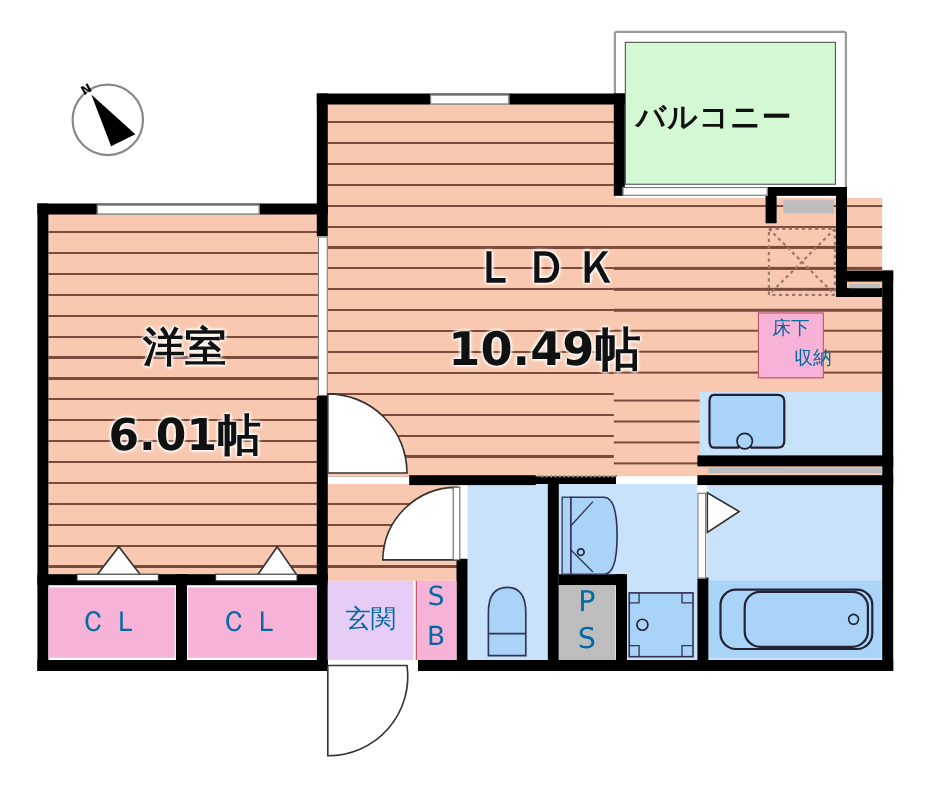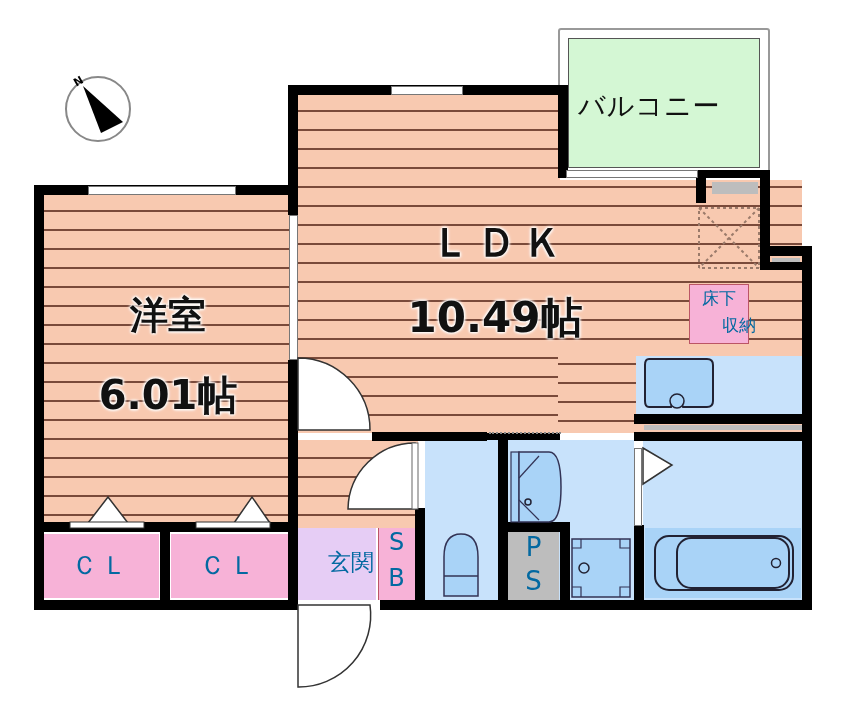--- a/index.html
+++ b/index.html
@@ -20,21 +20,21 @@
 <body>
 
 <div class="abs" style="left:63px;top:74px;width:70px;height:70px;">
   <svg width="70" height="70" viewBox="0 0 70 70" style="left:0;top:0;">
     <circle cx="35" cy="35" r="32" fill="#fff" stroke="#888" stroke-width="2"></circle>
     <polygon points="20,12 60,48 38,59" fill="#000"></polygon>
   </svg>
   <div class="abs" style="left:11px;top:1px;font-size:11px;font-weight:bold;transform:rotate(-30deg);">N</div>
 </div>
 
-<div class="abs" style="left:558px;top:28px;width:212px;height:150px;background:#fff;border:2px solid #999;border-radius:3px;box-sizing:border-box;">
+<div class="abs" style="left:558px;top:28px;width:212px;height:150px;background:#fff;border:2px solid #999;border-radius:3px;box-sizing:border-box;font-weight:bold;">
   <div class="abs" style="left:8px;top:8px;right:8px;bottom:8px;background:#d4f7d4;border:1px solid #555;"></div>
   <div class="abs" style="left:18px;top:58px;font-size:27px;color:#111;letter-spacing:1px;">バルコニー</div>
 </div>
 
 <div class="floor-wood" style="left:298px;top:93px;width:262px;height:340px;"></div>
 <div class="floor-wood" style="left:558px;top:180px;width:244px;height:253px;background-position:0 -87px;"></div>
 
 <div class="floor-wood" style="left:44px;top:193px;width:248px;height:330px;"></div>
 
 <div class="floor-wood" style="left:298px;top:440px;width:120px;height:88px;"></div>
@@ -112,21 +112,21 @@
   <polygon points="0,0 29,17 0,36" fill="#fff" stroke="#333" stroke-width="1.5"></polygon>
 </svg>
 <div class="abs" style="left:634px;top:448px;width:8px;height:78px;background:#fff;border:1px solid #777;box-sizing:border-box;"></div>
 
 <div class="pink-box" style="left:44px;top:534px;width:115px;height:64px;"></div>
 <div class="small-label" style="left:44px;top:548px;width:115px;font-size:26px;letter-spacing:4px;">ＣＬ</div>
 <div class="pink-box" style="left:171px;top:534px;width:117px;height:64px;"></div>
 <div class="small-label" style="left:171px;top:548px;width:117px;font-size:26px;letter-spacing:4px;">ＣＬ</div>
 
 <div class="abs" style="left:298px;top:528px;width:78px;height:72px;background:#e6cdf5;"></div>
-<div class="small-label" style="left:298px;top:547px;width:78px;font-size:23px;padding-left:14px;">玄関</div>
+<div class="small-label" style="left:298px;top:547px;width:78px;font-size:23px;">玄関</div>
 
 <div class="pink-box" style="left:378px;top:528px;width:37px;height:72px;border-left:1px solid #b56;"></div>
 <div class="small-label" style="left:378px;top:528px;width:37px;font-size:24px;">S</div>
 <div class="small-label" style="left:378px;top:564px;width:37px;font-size:24px;">B</div>
 
 <div class="abs" style="left:508px;top:532px;width:51px;height:68px;background:#bdbdbd;"></div>
 <div class="small-label" style="left:508px;top:532px;width:51px;font-size:26px;">P</div>
 <div class="small-label" style="left:508px;top:566px;width:51px;font-size:26px;">S</div>
 
 <div class="pink-box" style="left:689px;top:284px;width:60px;height:60px;border:1px solid #b56;"></div>

